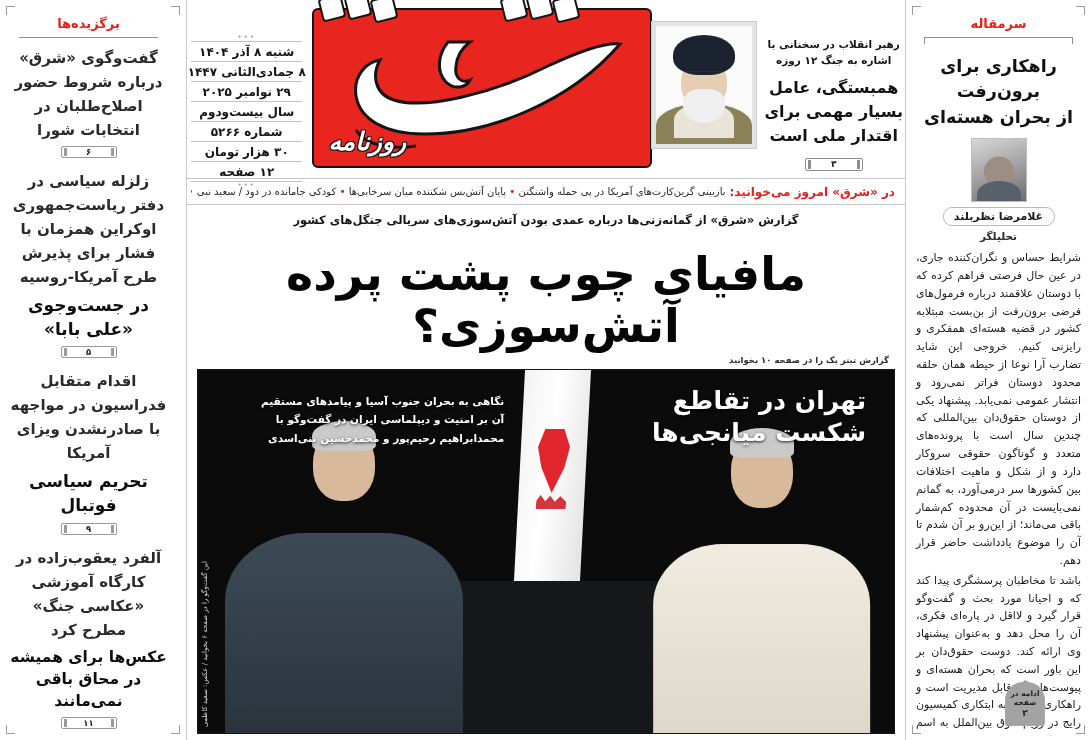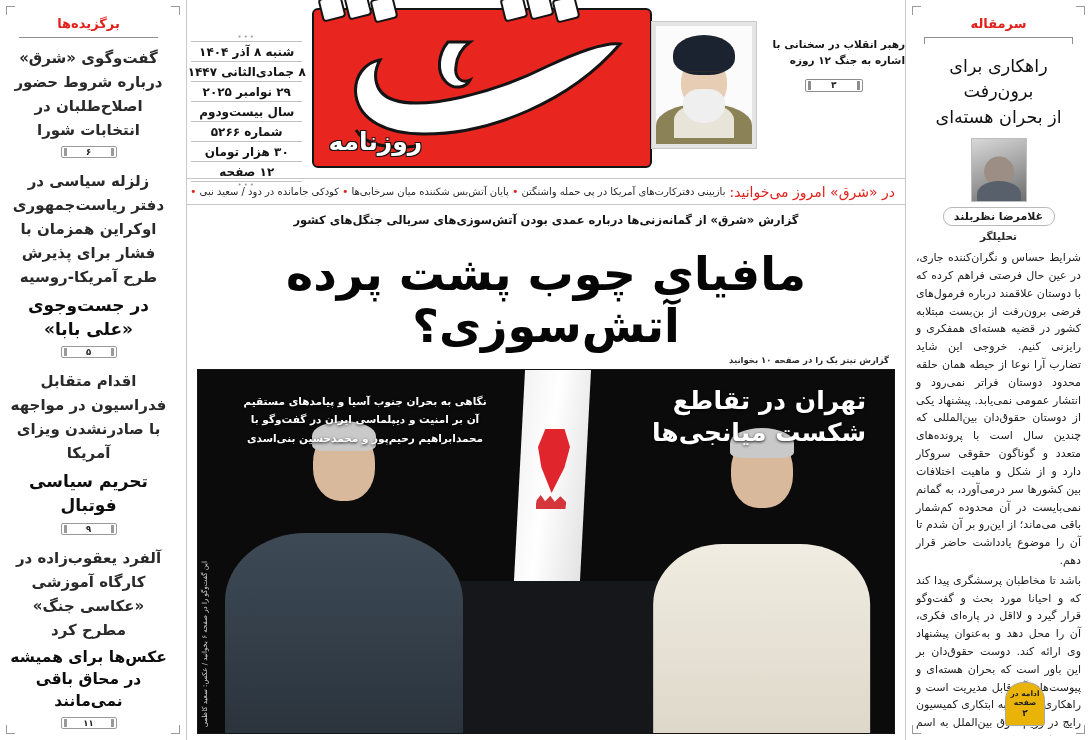--- a/index.html
+++ b/index.html
@@ -36,21 +36,21 @@
     font-size: 13px; font-weight: bold;
     letter-spacing: 1px; margin-top: 6px;
   }
   .rule-ornate {
     margin: 6px 10px 8px 10px; height: 7px;
     border-top: 1.3px solid #8f8f8f;
     border-left: 1.3px solid #8f8f8f;
     border-right: 1.3px solid #8f8f8f;
   }
   .edit-title {
-    text-align: center; font-size: 17.5px; font-weight: normal;
+    text-align: center; font-size: 17.5px; font-weight: bold;
     line-height: 1.45; color: #111; margin: 2px 2px 8px 2px;
   }
   .author-photo {
     width: 56px; height: 64px; margin: 0 auto;
     background: linear-gradient(160deg,#d8d8d8 0%,#b3b3b3 35%,#8e8e8e 70%,#6f6f6f 100%);
     border: 1px solid #bdbdbd; position: relative; overflow: hidden;
   }
   .author-photo::before {
     content:""; position:absolute; left:50%; top:46%;
     width:30px; height:30px; border-radius:50%;
@@ -72,21 +72,21 @@
     color: #2a2a2a; margin-top: 4px; margin-bottom: 7px;
   }
   .edit-body {
     font-size: 11px; line-height: 1.62; text-align: justify;
     color: #1b1b1b; flex: 1; overflow: hidden;
     padding: 0 2px;
   }
   .edit-body p { margin-bottom: 2px; text-align: justify; }
   .cont-badge {
     position: absolute; bottom: 14px; right: 46px;
-    width: 40px; height: 44px; background: #eab308;
+    width: 40px; height: 44px; background: #a3a3a3;
     border: 1px solid #a8a8a8; border-radius: 18px 18px 3px 3px;
     display: flex; flex-direction: column; align-items: center;
     justify-content: center; font-size: 7.5px; font-weight: bold;
     line-height: 1.25; color: #222; text-align: center;
   }
   .cont-badge .pg { font-size: 9px; }
 
   
   .main-col {
     order: 2;
@@ -106,21 +106,21 @@
   .datebox .dbrule { height: 1px; background: #c2c2c2; margin: 0 4px; }
   .datebox .dline {
     font-size: 12px; font-weight: bold; color: #141414;
     padding: 2.5px 0; white-space: nowrap;
   }
   .datebox .tiny-orn {
     font-size: 7px; color: #9b9b9b; letter-spacing: 2px; line-height: 1;
   }
   .logo-wrap {
     flex: 1; position: relative; height: 178px;
-    display: flex; align-items: flex-start; justify-content: flex-end;
+    display: flex; align-items: flex-start; justify-content: flex-end; font-style: italic;
   }
   .logo-box {
     margin-top: 8px;
     width: 340px; height: 160px; background: #e8251f;
     border: 2.5px solid #141414; border-radius: 6px;
     position: relative;
   }
   .logo-swoosh {
     position: absolute; left: 12px; right: 10px; top: 28px; height: 120px;
   }
@@ -133,21 +133,21 @@
   .logo-rooznameh {
     position: absolute; left: 14px; bottom: 10px;
     color: #fff; font-size: 25px; font-weight: bold;
     font-family: "DejaVu Sans", sans-serif;
     text-shadow: 1px 1px 0 #141414, -1px 1px 0 #141414, 1px -1px 0 #141414, -1px -1px 0 #141414;
   }
   .leader-block {
     width: 258px; margin-top: 22px; display: flex; flex-direction: row-reverse;
     align-items: flex-start; gap: 6px;
   }
-  .leader-text { flex: 1; padding-top: 14px; }
+  .leader-text { flex: 1; text-align: center; padding-top: 14px; }
   .leader-kicker {
     font-size: 10.5px; font-weight: bold; color: #141414;
     line-height: 1.55; margin-bottom: 7px;
   }
   .leader-head {
     font-size: 16px; font-weight: bold; color: #111;
     line-height: 1.5;
   }
   .page-tag {
     margin: 10px auto 0 auto; width: 58px; height: 13px;
@@ -195,21 +195,21 @@
     background:#e8e4d8; border-radius:46% 46% 0 0; transform:translateX(-50%);
   }
 
   
   .ribbon {
     height: 27px; border-top: 1px solid #c7c7c7; border-bottom: 1px solid #c7c7c7;
     display: flex; flex-direction: row; align-items: center;
     position: relative; overflow: hidden; padding: 0 4px;
   }
   .ribbon-lead {
-    color: #e2211c; font-size: 14px; font-weight: normal;
+    color: #e2211c; font-size: 12px; font-weight: bold;
     white-space: nowrap; padding: 0 6px 0 4px; flex: none;
   }
   .ribbon-items {
     font-size: 10px; color: #262626; white-space: nowrap;
     overflow: hidden; flex: 1;
   }
   .ribbon-items .sep { color: #e2211c; padding: 0 3px; font-size: 11px; }
 
   
   .headzone { padding: 7px 10px 0 10px; }
@@ -282,21 +282,21 @@
   }
   .ph-chair-l { left: 26%; } .ph-chair-r { right: 26%; }
   .photo-head {
     position: absolute; right: 4%; top: 4%;
     text-align: right; color: #fff; font-weight: bold;
     font-size: 25px; line-height: 1.3; text-shadow: 0 1px 3px rgba(0,0,0,.85);
     z-index: 5;
   }
   .photo-deck {
     position: absolute; left: 4%; top: 6%; width: 40%;
-    text-align: center; color: #fff; font-weight: bold;
+    text-align: right; color: #fff; font-weight: bold;
     font-size: 10.5px; line-height: 1.75; z-index: 5;
     text-shadow: 0 1px 3px rgba(0,0,0,.85);
   }
   .photo-credit {
     position: absolute; left: 3px; bottom: 6px;
     writing-mode: vertical-rl; transform: rotate(180deg);
     color: #efefef; font-size: 7px; opacity: .88; z-index: 5;
     letter-spacing: .3px;
   }
 
@@ -425,29 +425,30 @@
           <span class="lp-bg"></span>
             <span class="lp-robe"></span>
             <span class="lp-scarf"></span>
           <span class="lp-face"></span>
             <span class="lp-beard"></span>
           <span class="lp-turban"></span>
             <span class="lp-glass"></span>
         </div>
         <div class="leader-text">
           <div class="leader-kicker">رهبر انقلاب در سخنانی با اشاره به جنگ ۱۲ روزه</div>
+          <div class="leader-head">همبستگی، عامل بسیار مهمی برای اقتدار ملی است</div>
           <div class="page-tag">۳</div>
         </div>
       </div>
     </div>
 
     <div class="ribbon">
       <span class="ribbon-lead">در «شرق» امروز می‌خوانید:</span>
       <span class="ribbon-items">
-        <span>بازبینی دفتر‌کارت‌های آمریکا در پی حمله واشنگتن</span><span class="sep">•</span><span>پایان آتش‌بس شکننده میان سرخابی‌ها</span><span class="sep">•</span><span>کودکی جامانده در دود / سعید نبی</span><span class="sep">•</span><span>اکنون زمان ورود قوه قضائیه است / منصور مظفری</span>
+        <span>بازبینی گرین‌کارت‌های آمریکا در پی حمله واشنگتن</span><span class="sep">•</span><span>پایان آتش‌بس شکننده میان سرخابی‌ها</span><span class="sep">•</span><span>کودکی جامانده در دود / سعید نبی</span><span class="sep">•</span><span>اکنون زمان ورود قوه قضائیه است / منصور مظفری</span>
       </span>
     </div>
 
     <div class="headzone">
       <div class="kicker">گزارش «شرق» از گمانه‌زنی‌ها درباره عمدی بودن آتش‌سوزی‌های سریالی جنگل‌های کشور</div>
       <div class="headline">مافیای چوب پشت پرده آتش‌سوزی؟</div>
       <div class="head-note">گزارش تیتر یک را در صفحه ۱۰ بخوانید</div>
     </div>
 
     <div class="photo">

